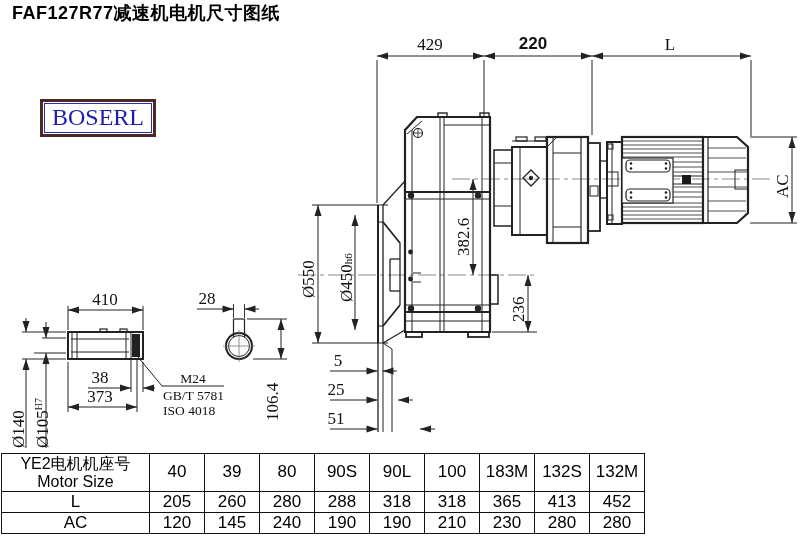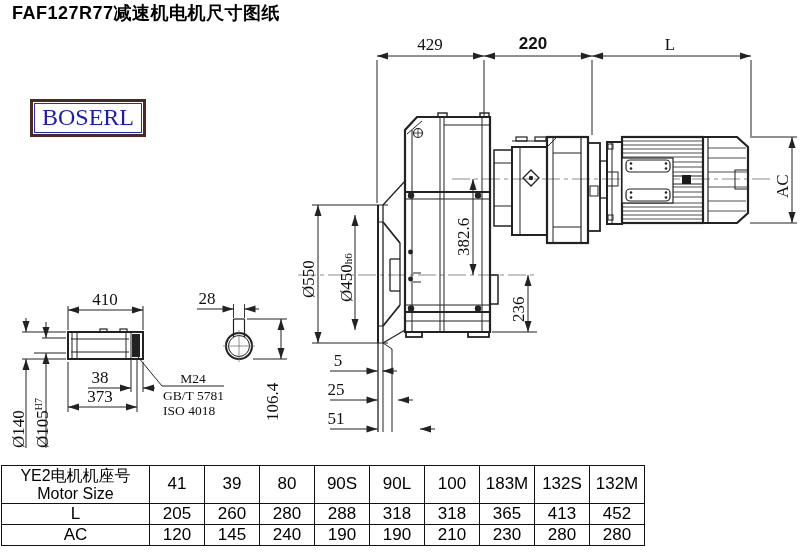--- a/index.html
+++ b/index.html
@@ -5,35 +5,35 @@
   html,body{margin:0;padding:0;}
   body{
     width:800px;height:557px;position:relative;background:#ffffff;
     font-family:"Liberation Sans",sans-serif;overflow:hidden;color:#000;
   }
   .page-title{
     position:absolute;left:4px;top:1px;font-size:18px;font-weight:bold;
     letter-spacing:0.5px;white-space:nowrap;margin-left:8px;
   }
   .logo-box{
-    position:absolute;left:30px;top:99px;border:3px solid #4b2a26;background:#fff;padding:1px;
+    position:absolute;left:40px;top:99px;border:3px solid #4b2a26;background:#fff;padding:1px;
   }
   .logo-inner{
     border:1px solid #2a2ab8;padding:0 7px 1px 7px;
     font-family:"Liberation Serif",serif;font-size:24px;line-height:27px;color:#1c1caf;
   }
   svg{position:absolute;left:0;top:0;}
   .ln{stroke:#222;fill:none;}
   .cl{stroke:#8c8c8c;stroke-width:1;fill:none;stroke-dasharray:18 4 4 4;}
   .dim{stroke:#222;stroke-width:1;fill:none;}
   .dt{font-family:"Liberation Serif",serif;font-size:17px;fill:#111;}
   .dtb{font-family:"Liberation Sans",sans-serif;font-size:17px;font-weight:bold;fill:#111;}
   .nt{font-family:"Liberation Serif",serif;font-size:13.5px;fill:#111;}
   .spec-table{
-    position:absolute;left:1px;top:465px;border-collapse:collapse;table-layout:fixed;
+    position:absolute;left:1px;top:453px;border-collapse:collapse;table-layout:fixed;
     background:#fff;
   }
   .spec-table td,.spec-table th{
     border:1.7px solid #111;text-align:center;vertical-align:middle;
     font-size:17px;font-weight:normal;padding:0;line-height:1.1;
   }
   .spec-table .hdr-cell{font-size:16px;}
   .spec-table .hdr-cell div{white-space:nowrap;}
   .col0{width:147px;}
   .colN{width:54px;}
@@ -302,21 +302,21 @@
   </g>
 </svg>
 
 <table class="spec-table">
   <tbody>
       <tr class="rh">
     <th class="col0 hdr-cell">
       <div>YE2电机机座号</div>
       <div>Motor Size</div>
     </th>
-    <th class="colN">41</th>
+    <th class="colN">40</th>
     <th class="colN">39</th>
     <th class="colN">80</th>
     <th class="colN">90S</th>
     <th class="colN">90L</th>
     <th class="colN">100</th>
     <th class="colN">183M</th>
     <th class="colN">132S</th>
     <th class="colN">132M</th>
   </tr>
   <tr class="rd">

